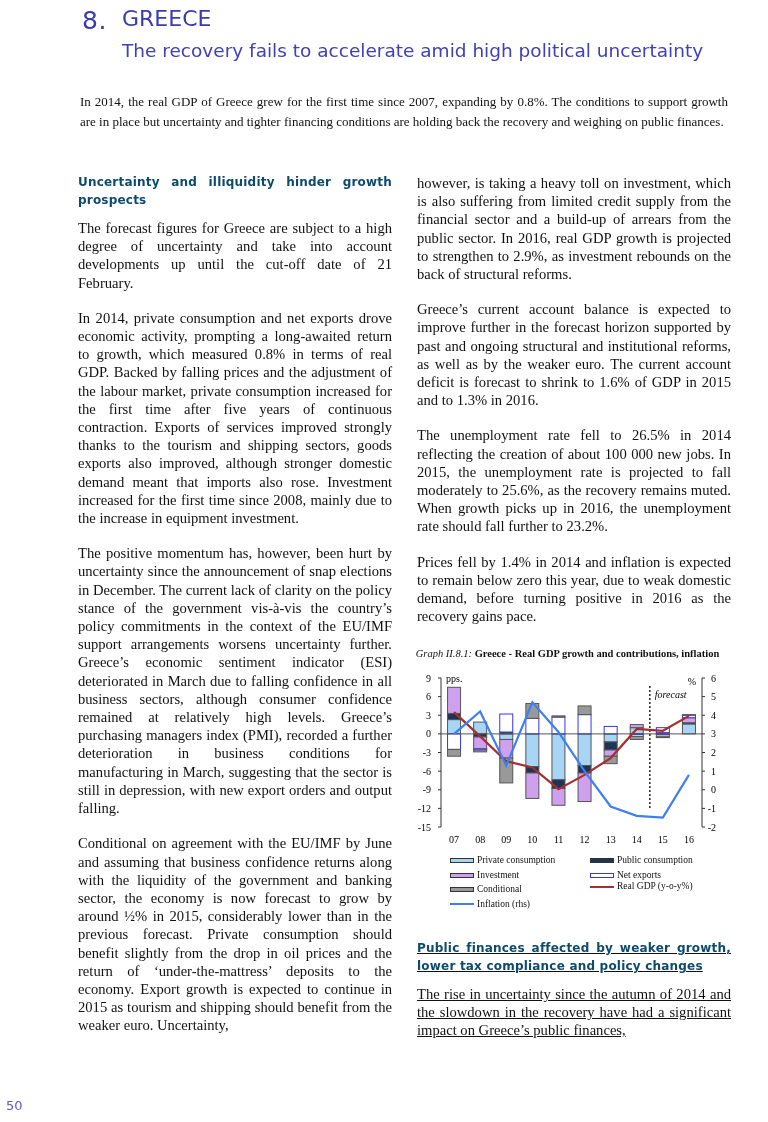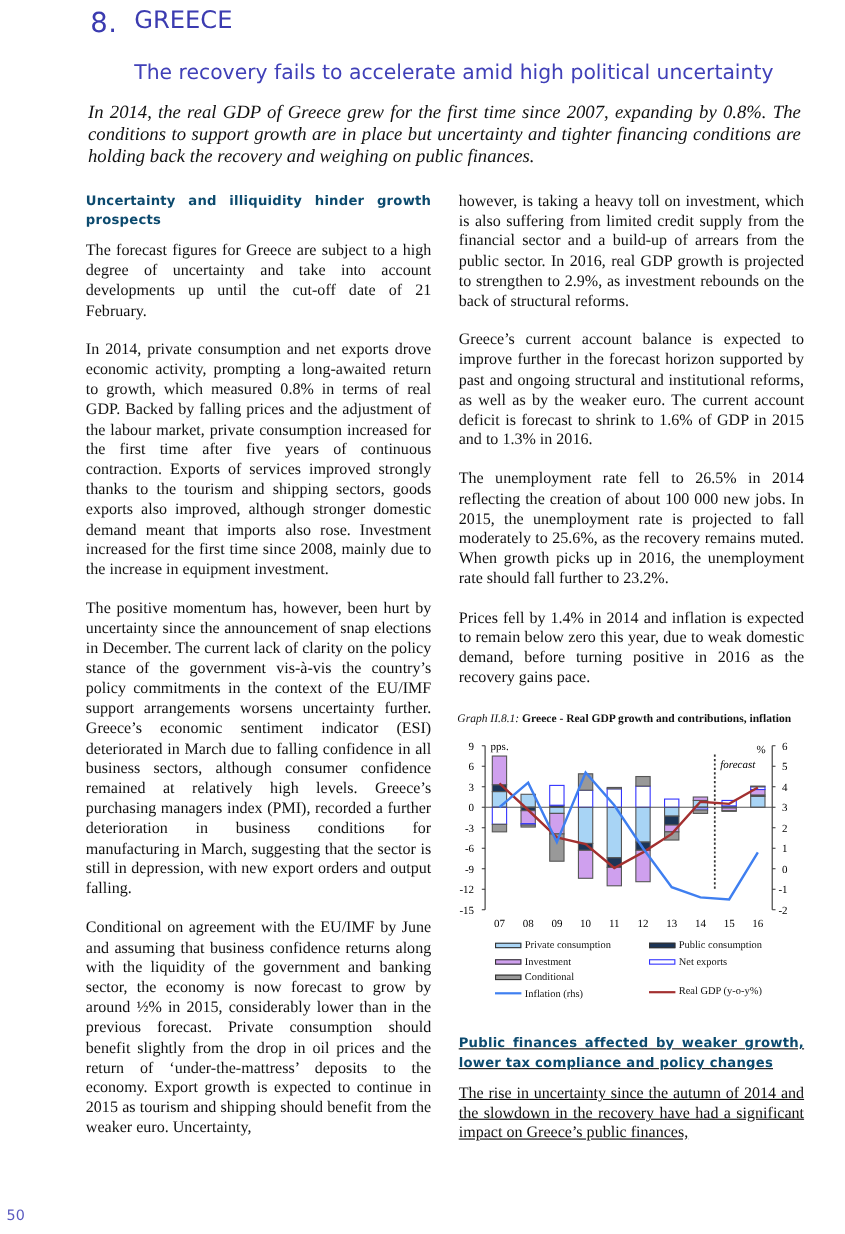--- a/index.html
+++ b/index.html
@@ -1,20 +1,20 @@
 <!DOCTYPE html>
 <html><head>
 <meta charset="utf-8">
 <style>
   html, body { margin:0; padding:0; background:#fff; }
   body { width:768px; height:1122px; position:relative; overflow:hidden; font-family:"Liberation Serif", serif; color:#111; }
   .hdr-num { position:absolute; left:82px; top:6px; font-family:"DejaVu Sans", sans-serif; font-size:25px; color:#3b3bb0; letter-spacing:0.5px; }
   .hdr-country { position:absolute; left:122px; top:6px; font-family:"DejaVu Sans", sans-serif; font-size:22px; color:#3b3bb0; font-weight:normal; }
-  .hdr-sub { position:absolute; left:122px; top:56px; font-family:"DejaVu Sans", sans-serif; font-size:18.5px; color:#4040b8; }
-  .summary { position:absolute; left:80px; top:92px; width:648px; font-style:italic; font-size:17px; line-height:20px; text-align:justify; }
+  .hdr-sub { position:absolute; left:122px; top:40px; font-family:"DejaVu Sans", sans-serif; font-size:18.5px; color:#4040b8; }
+  .summary { position:absolute; left:80px; top:92px; width:648px; font-size:13px; line-height:20px; text-align:justify; }
   .col { position:absolute; width:314px; font-size:14.6px; line-height:18.2px; text-align:justify; }
   .col p { margin:0 0 17px 0; }
   .col-left { left:78px; top:173px; }
   .col-right { left:417px; top:163px;margin-top:11px; }
   .sec-h { font-family:"DejaVu Sans", sans-serif; font-weight:bold; color:#0c4a6e; font-size:12px; line-height:18px; text-align:justify; margin:0 0 10px 0; letter-spacing:0.2px; }
   .page-num { position:absolute; left:6px; top:1098px; font-family:"DejaVu Sans", sans-serif; font-size:13px; color:#5a5ac0; }
   .chart { position:absolute; left:410px; top:648px; width:315px; height:265px; }
   .chart svg { width:315px; height:265px; display:block; }
   .chart-title { position:absolute; left:0; top:0; width:315px; text-align:center; font-size:10.5px; line-height:12px; }
   .chart-title i { font-style:italic; }
@@ -159,21 +159,21 @@
       <text x="226.75" y="195" text-anchor="middle" font-size="10" font-family="Liberation Serif, serif">14</text>
       <text x="252.85000000000002" y="195" text-anchor="middle" font-size="10" font-family="Liberation Serif, serif">15</text>
       <text x="278.95000000000005" y="195" text-anchor="middle" font-size="10" font-family="Liberation Serif, serif">16</text>
     </svg>
   <div class="legend" id="legend">
       <div class="lg-item" style="left: 0px; top: 0px;"><span class="sw" style="background: rgb(168, 212, 245);"></span><span>Private consumption</span></div>
       <div class="lg-item" style="left: 140px; top: 0px;"><span class="sw" style="background: rgb(28, 53, 87);"></span><span>Public consumption</span></div>
       <div class="lg-item" style="left: 0px; top: 14.5px;"><span class="sw" style="background: rgb(207, 160, 238);"></span><span>Investment</span></div>
       <div class="lg-item" style="left: 140px; top: 14.5px;"><span class="sw" style="background: rgb(255, 255, 255); border-color: rgb(51, 51, 255);"></span><span>Net exports</span></div>
       <div class="lg-item" style="left: 0px; top: 29px;"><span class="sw" style="background: rgb(153, 153, 153);"></span><span>Conditional</span></div>
-      <div class="lg-item" style="left: 140px; top: 42px;"><span class="sw-line" style="border-top-color: rgb(163, 48, 48);"></span><span>Real GDP (y-o-y%)</span></div>
+      <div class="lg-item" style="left: 140px; top: 26px;"><span class="sw-line" style="border-top-color: rgb(163, 48, 48);"></span><span>Real GDP (y-o-y%)</span></div>
       <div class="lg-item" style="left: 0px; top: 43.5px;"><span class="sw-line" style="border-top-color: rgb(63, 127, 240);"></span><span>Inflation (rhs)</span></div>
     </div>
 </div>
 
 <div class="col col-right" id="right-bottom" style="top:928px;text-decoration:underline;">
   <div class="sec-h">Public finances affected by weaker growth, lower tax compliance and policy changes</div>
   <p>The rise in uncertainty since the autumn of 2014 and the slowdown in the recovery have had a significant impact on Greece’s public finances,</p>
 </div>
 
 <div class="page-num">50</div>

